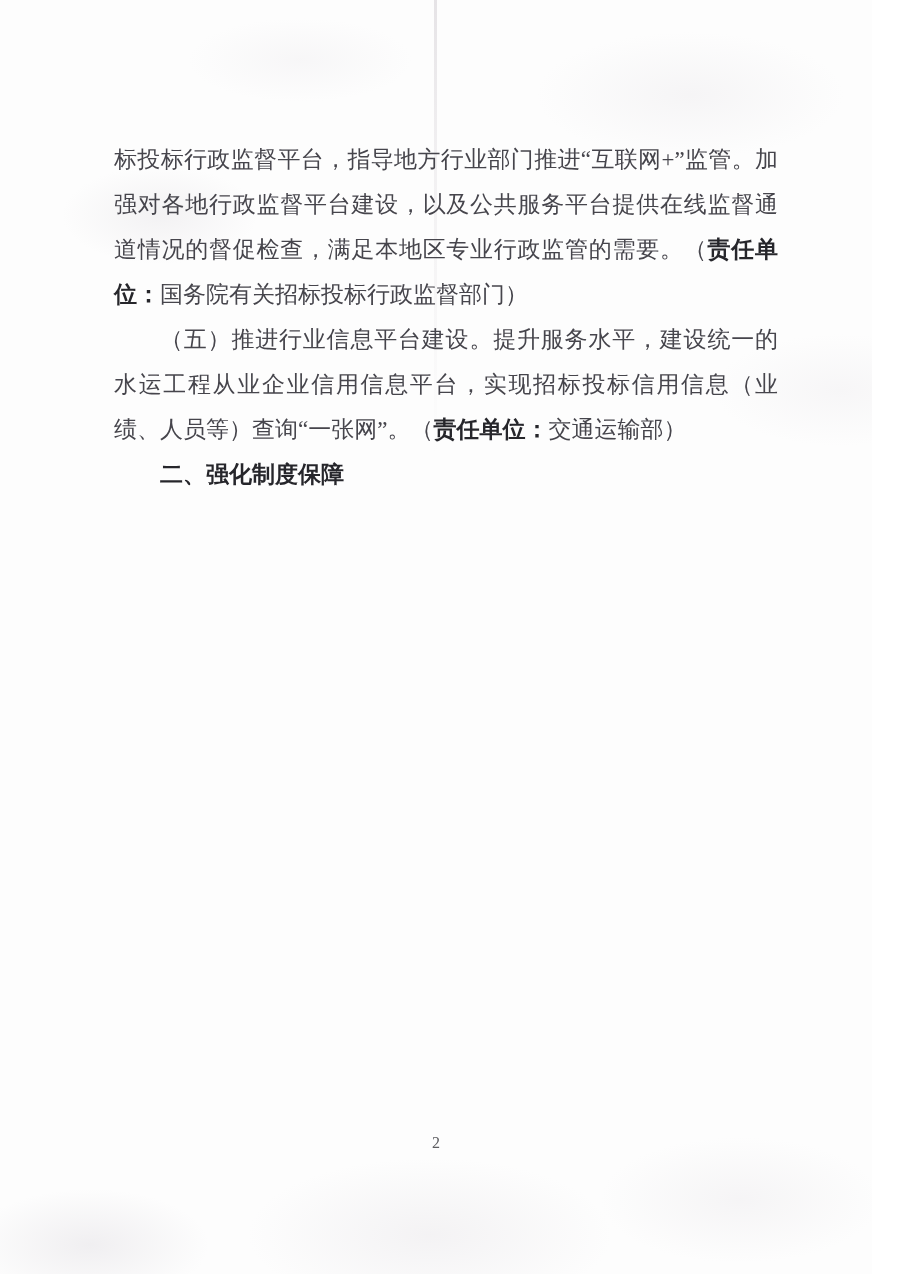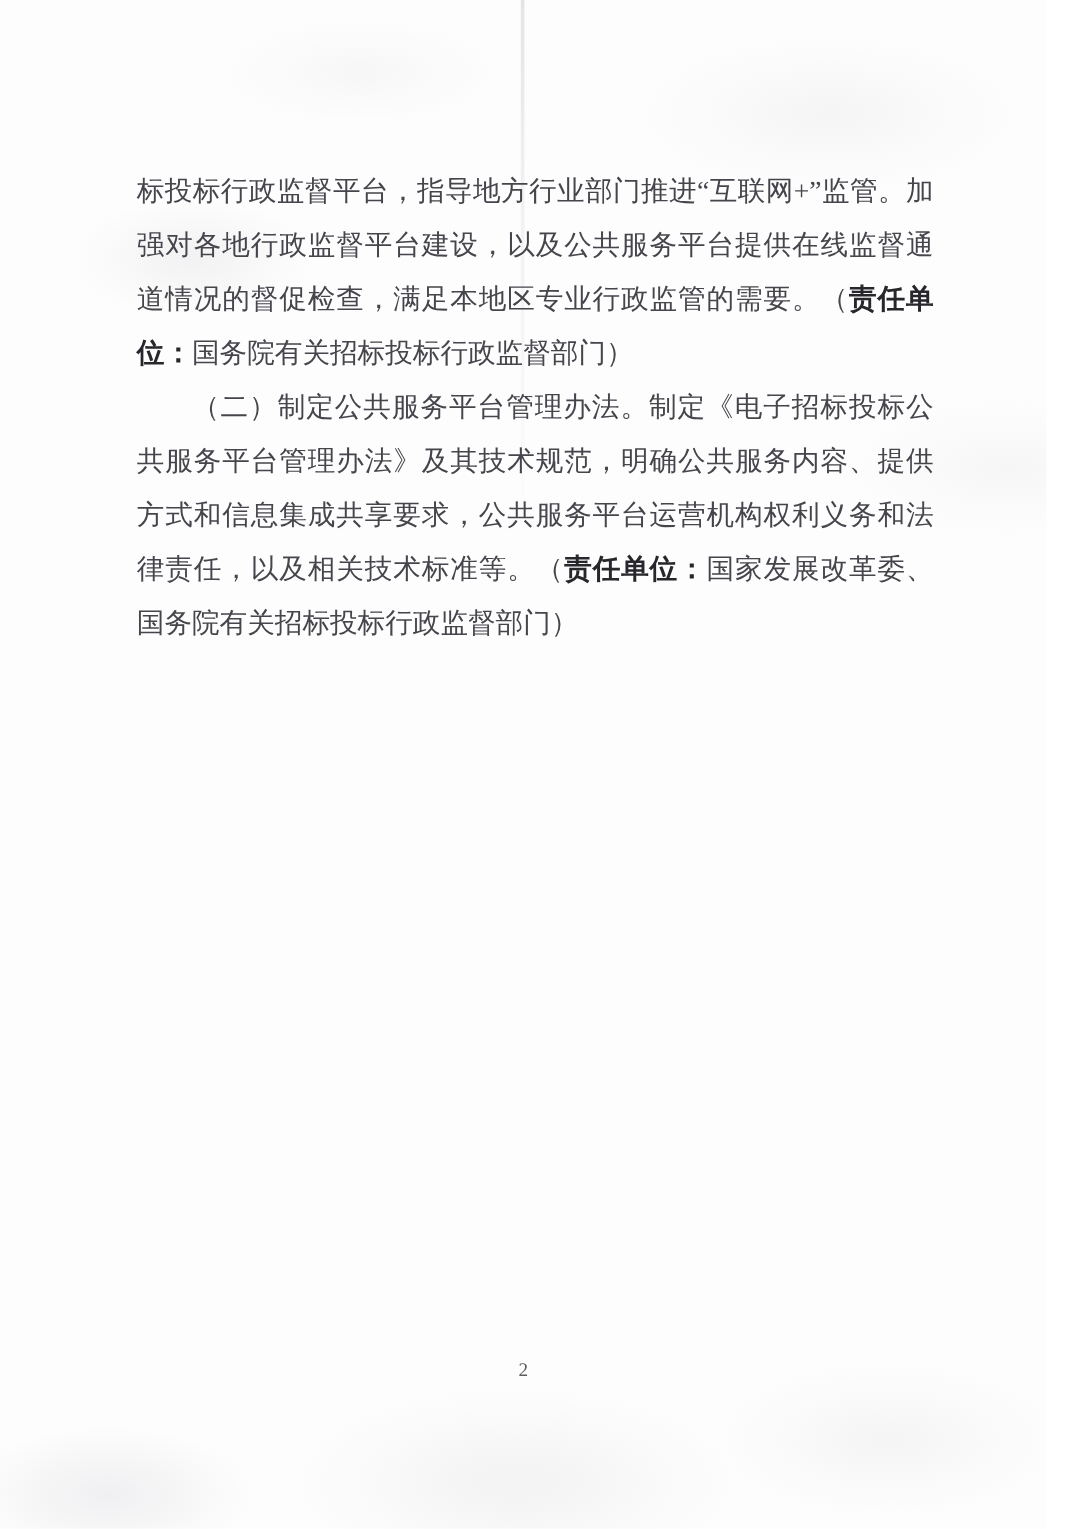--- a/index.html
+++ b/index.html
@@ -84,23 +84,24 @@
 <body>
 
 <div class="page">
 
   <div class="scan-crease"></div>
 
   <div class="content">
 
     <p class="para"><span>标投标行政监督平台，指导地方行业部门推进“互联网+”监管。加强对各地行政监督平台建设，以及公共服务平台提供在线监督通道情况的督促检查，满足本地区专业行政监管的需要。（</span><span class="hei">责任单位：</span><span>国务院有关招标投标行政监督部门）</span></p>
 
+    <p class="para indent"><span>（五）推进行业信息平台建设。提升服务水平，建设统一的水运工程从业企业信用信息平台，实现招标投标信用信息（业绩、人员等）查询“一张网”。（</span><span class="hei">责任单位：</span><span>交通运输部）</span></p>
 
 
+    <p class="heading"><span>二、强化制度保障</span></p>
 
 
-    <p class="para indent"><span>（二）制定公共服务平台管理办法。制定《电子招标投标公共服务平台管理办法》及其技术规范，明确公共服务内容、提供方式和信息集成共享要求，公共服务平台运营机构权利义务和法律责任，以及相关技术标准等。（</span><span class="hei">责任单位：</span><span>国家发展改革委、国务院有关招标投标行政监督部门）</span></p>
 
   </div>
 
   <div class="page-number">2</div>
 
 </div>
 
 </body></html>

